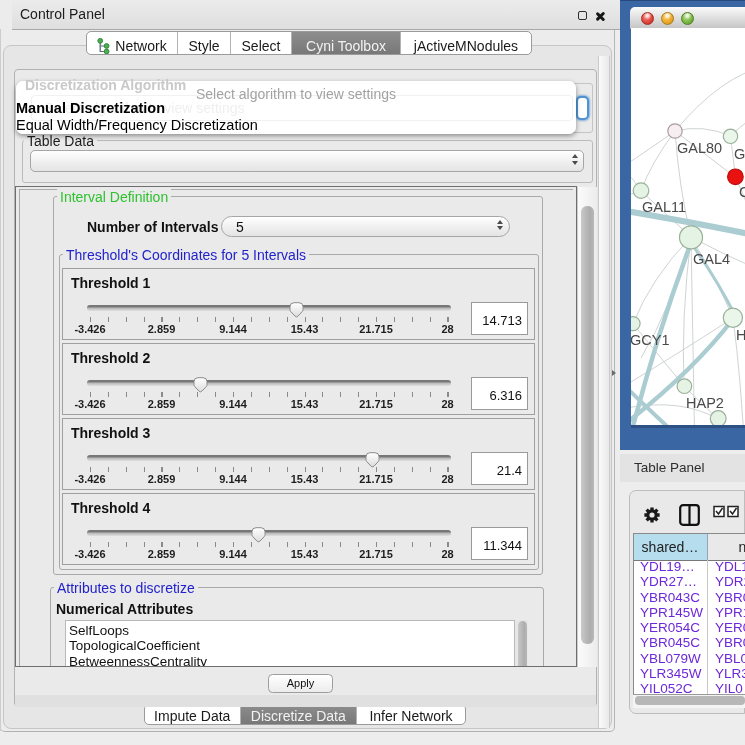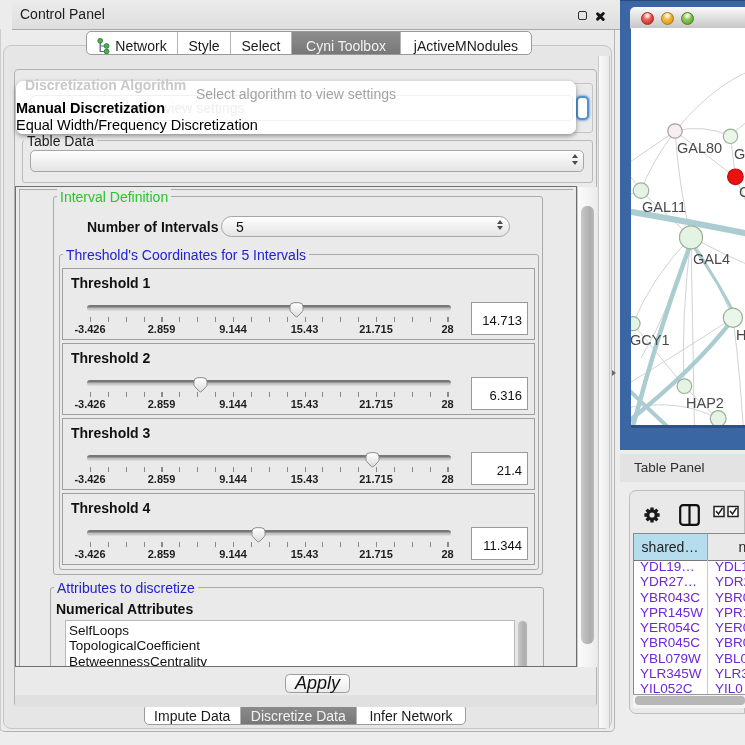--- a/index.html
+++ b/index.html
@@ -225,23 +225,23 @@
         <div style="position:absolute;left:40px;top:414px;font-size:14px;font-weight:bold;color:#111;">Numerical Attributes</div>
         <div style="position:absolute;left:49px;top:433px;width:450px;height:100px;background:#fff;border:1px solid #b9b9b9;box-sizing:border-box;">
           <div style="position:absolute;left:3px;top:2px;font-size:13.5px;color:#111;line-height:15.4px;">SelfLoops<br>TopologicalCoefficient<br>BetweennessCentrality<br>NeighborhoodConnectivity</div>
         </div>
         <div style="position:absolute;left:499px;top:433px;width:13px;height:100px;background:#e7e7e7;"></div>
         <div class="sbthumb" style="left:501.5px;top:434px;width:9px;height:99px;"></div>
       </div>
     </div>
     <div class="abs" style="left:15px;top:694.5px;width:581px;height:12px;background:#e0e0e0;"></div>
 
-    <div style="position:absolute;left:285px;top:674px;width:65px;height:19px;
+    <div style="position:absolute;left:268px;top:674px;width:65px;height:19px;
          background:linear-gradient(#ffffff,#ececec);border:1px solid #9d9d9d;border-radius:4.5px;
-         box-sizing:border-box;text-align:center;font-size:18px;color:#111;line-height:17px;font-style:italic;">Apply</div>
+         box-sizing:border-box;text-align:center;font-size:11px;color:#111;line-height:17px;">Apply</div>
   </div>
 
   <div class="abs" style="left:598px;top:56px;width:12px;height:672px;
        background:linear-gradient(90deg,#fbfbfb,#e9e9e9);border-left:1px solid #c9c9c9;border-right:1px solid #c9c9c9;box-sizing:border-box;"></div>
 </div>
 
 <div class="abs" style="left:612px;top:370px;width:0;height:0;border-top:3.5px solid transparent;border-bottom:3.5px solid transparent;border-left:4.5px solid #6a6a6a;"></div>
 
 <div class="abs" style="left:15.5px;top:80.5px;width:560.5px;height:53px;background:rgba(255,255,255,0.96);
      border-radius:7px;box-shadow:0 2px 5px rgba(0,0,0,0.40);"></div>

